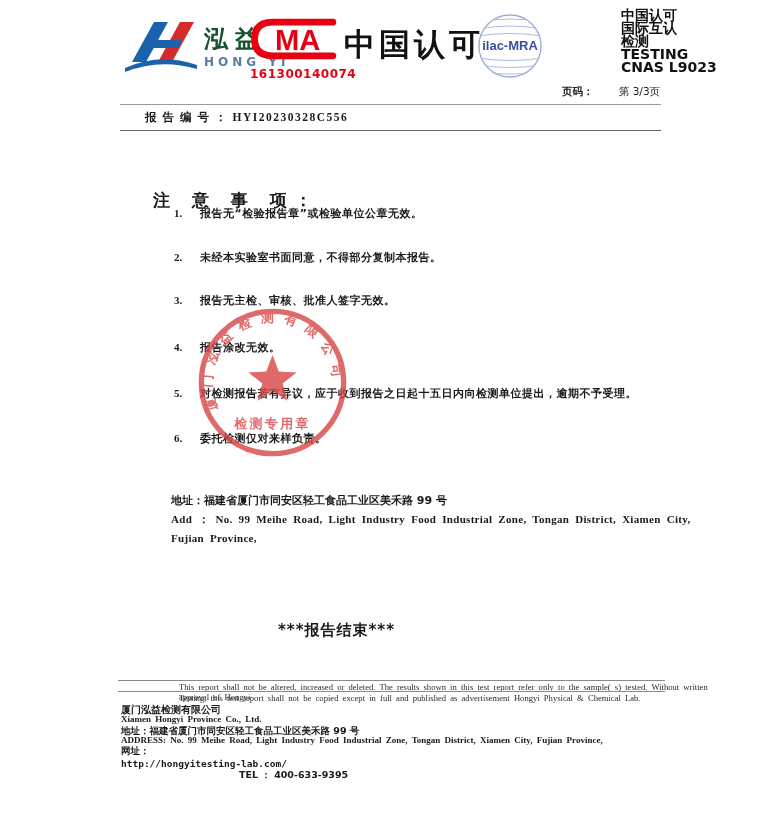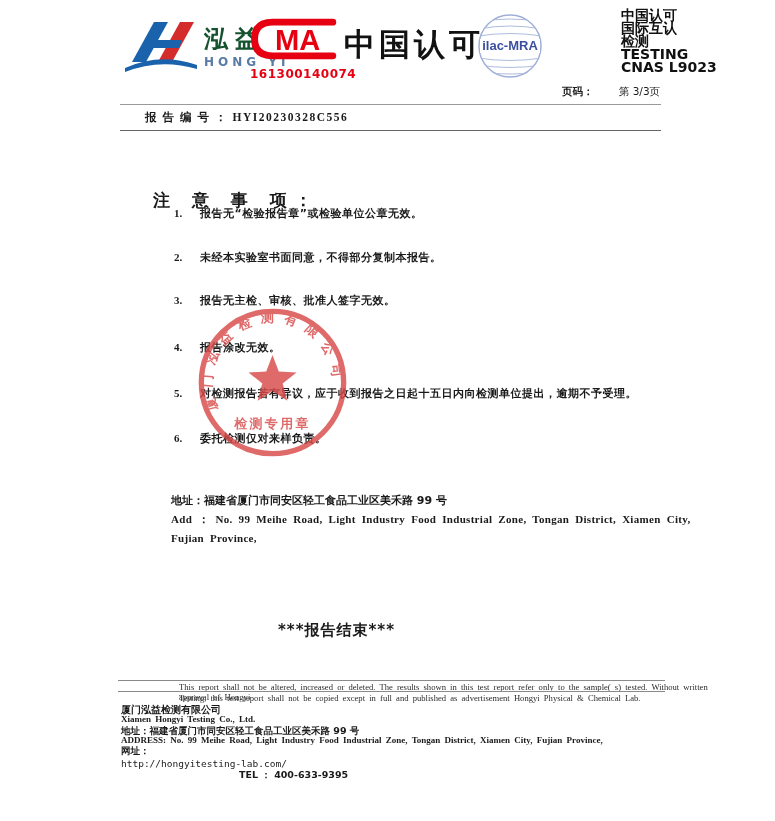--- a/index.html
+++ b/index.html
@@ -51,21 +51,21 @@
   .end-marker { position:absolute; left:0; top:621px; width:673px; text-align:center; font-size:15px; font-weight:bold; letter-spacing:1px; }
 
   
   .f-rule { position:absolute; left:118px; width:547px; border-top:1px solid #8a8a8a; }
   .f-disc { position:absolute; left:131px; width:532px; font-family:"Liberation Serif","DejaVu Serif",serif; font-size:8.6px; color:#2b2b2b; line-height:10px; word-spacing:2px;margin-left:48px; }
   .f-line { position:absolute; left:121px; white-space:nowrap; }
   .f-cn-bold { font-size:10px; font-weight:bold; }
   .f-en { font-family:"Liberation Serif","DejaVu Serif",serif; font-size:9px; font-weight:bold; word-spacing:2px; }
   .f-small-cn { font-size:9.5px; font-weight:bold; }
   .f-web { display:flex; font-size:9.5px; font-weight:bold;flex-direction:column; }
-  .f-web .url { font-family:"DejaVu Sans Mono","Liberation Mono",monospace; font-weight:normal; }
+  .f-web .url { font-family:"DejaVu Sans Mono","Liberation Mono",monospace; font-weight:bold; }
   .f-web .tel { margin-left:118px; }
 </style>
 </head>
 <body>
 
 <div class="page">
 
   <div class="hy-logo">
     <svg width="74" height="62" viewBox="0 0 74 62">
       <polygon points="30,6 44,6 22,46 8,46" fill="#1a63ac"></polygon>
@@ -179,21 +179,21 @@
   </div>
 
   <div class="end-marker">***报告结束***</div>
 
   <div class="f-rule" style="top:680px"></div>
   <div class="f-disc" style="top:682px">This report shall not be altered, increased or deleted. The results shown in this test report refer only to the sample( s) tested.  Without written approval of Hongyi</div>
   <div class="f-rule" style="top:691px"></div>
   <div class="f-disc" style="top:693px">Testing,  this test report shall not be copied except in full and published as advertisement Hongyi Physical &amp;  Chemical Lab.</div>
 
   <div class="f-line f-cn-bold" style="top:703px">厦门泓益检测有限公司</div>
-  <div class="f-line f-en" style="top:714px">Xiamen Hongyi Testing Co.,  Ltd.</div>
+  <div class="f-line f-en" style="top:714px">Xiamen Hongyi Province Co.,  Ltd.</div>
   <div class="f-line f-small-cn" style="top:725px">地址：福建省厦门市同安区轻工食品工业区美禾路 99 号</div>
   <div class="f-line f-en" style="top:735px">ADDRESS:  No. 99 Meihe Road,  Light Industry Food Industrial Zone,  Tongan District,  Xiamen City,  Fujian Province,</div>
 
   <div class="f-line f-web" style="top:745px">
     <span>网址：</span>
     <span class="url">http://hongyitesting-lab.com/</span>
     <span class="tel">TEL ： 400-633-9395</span>
   </div>
 
 </div>

